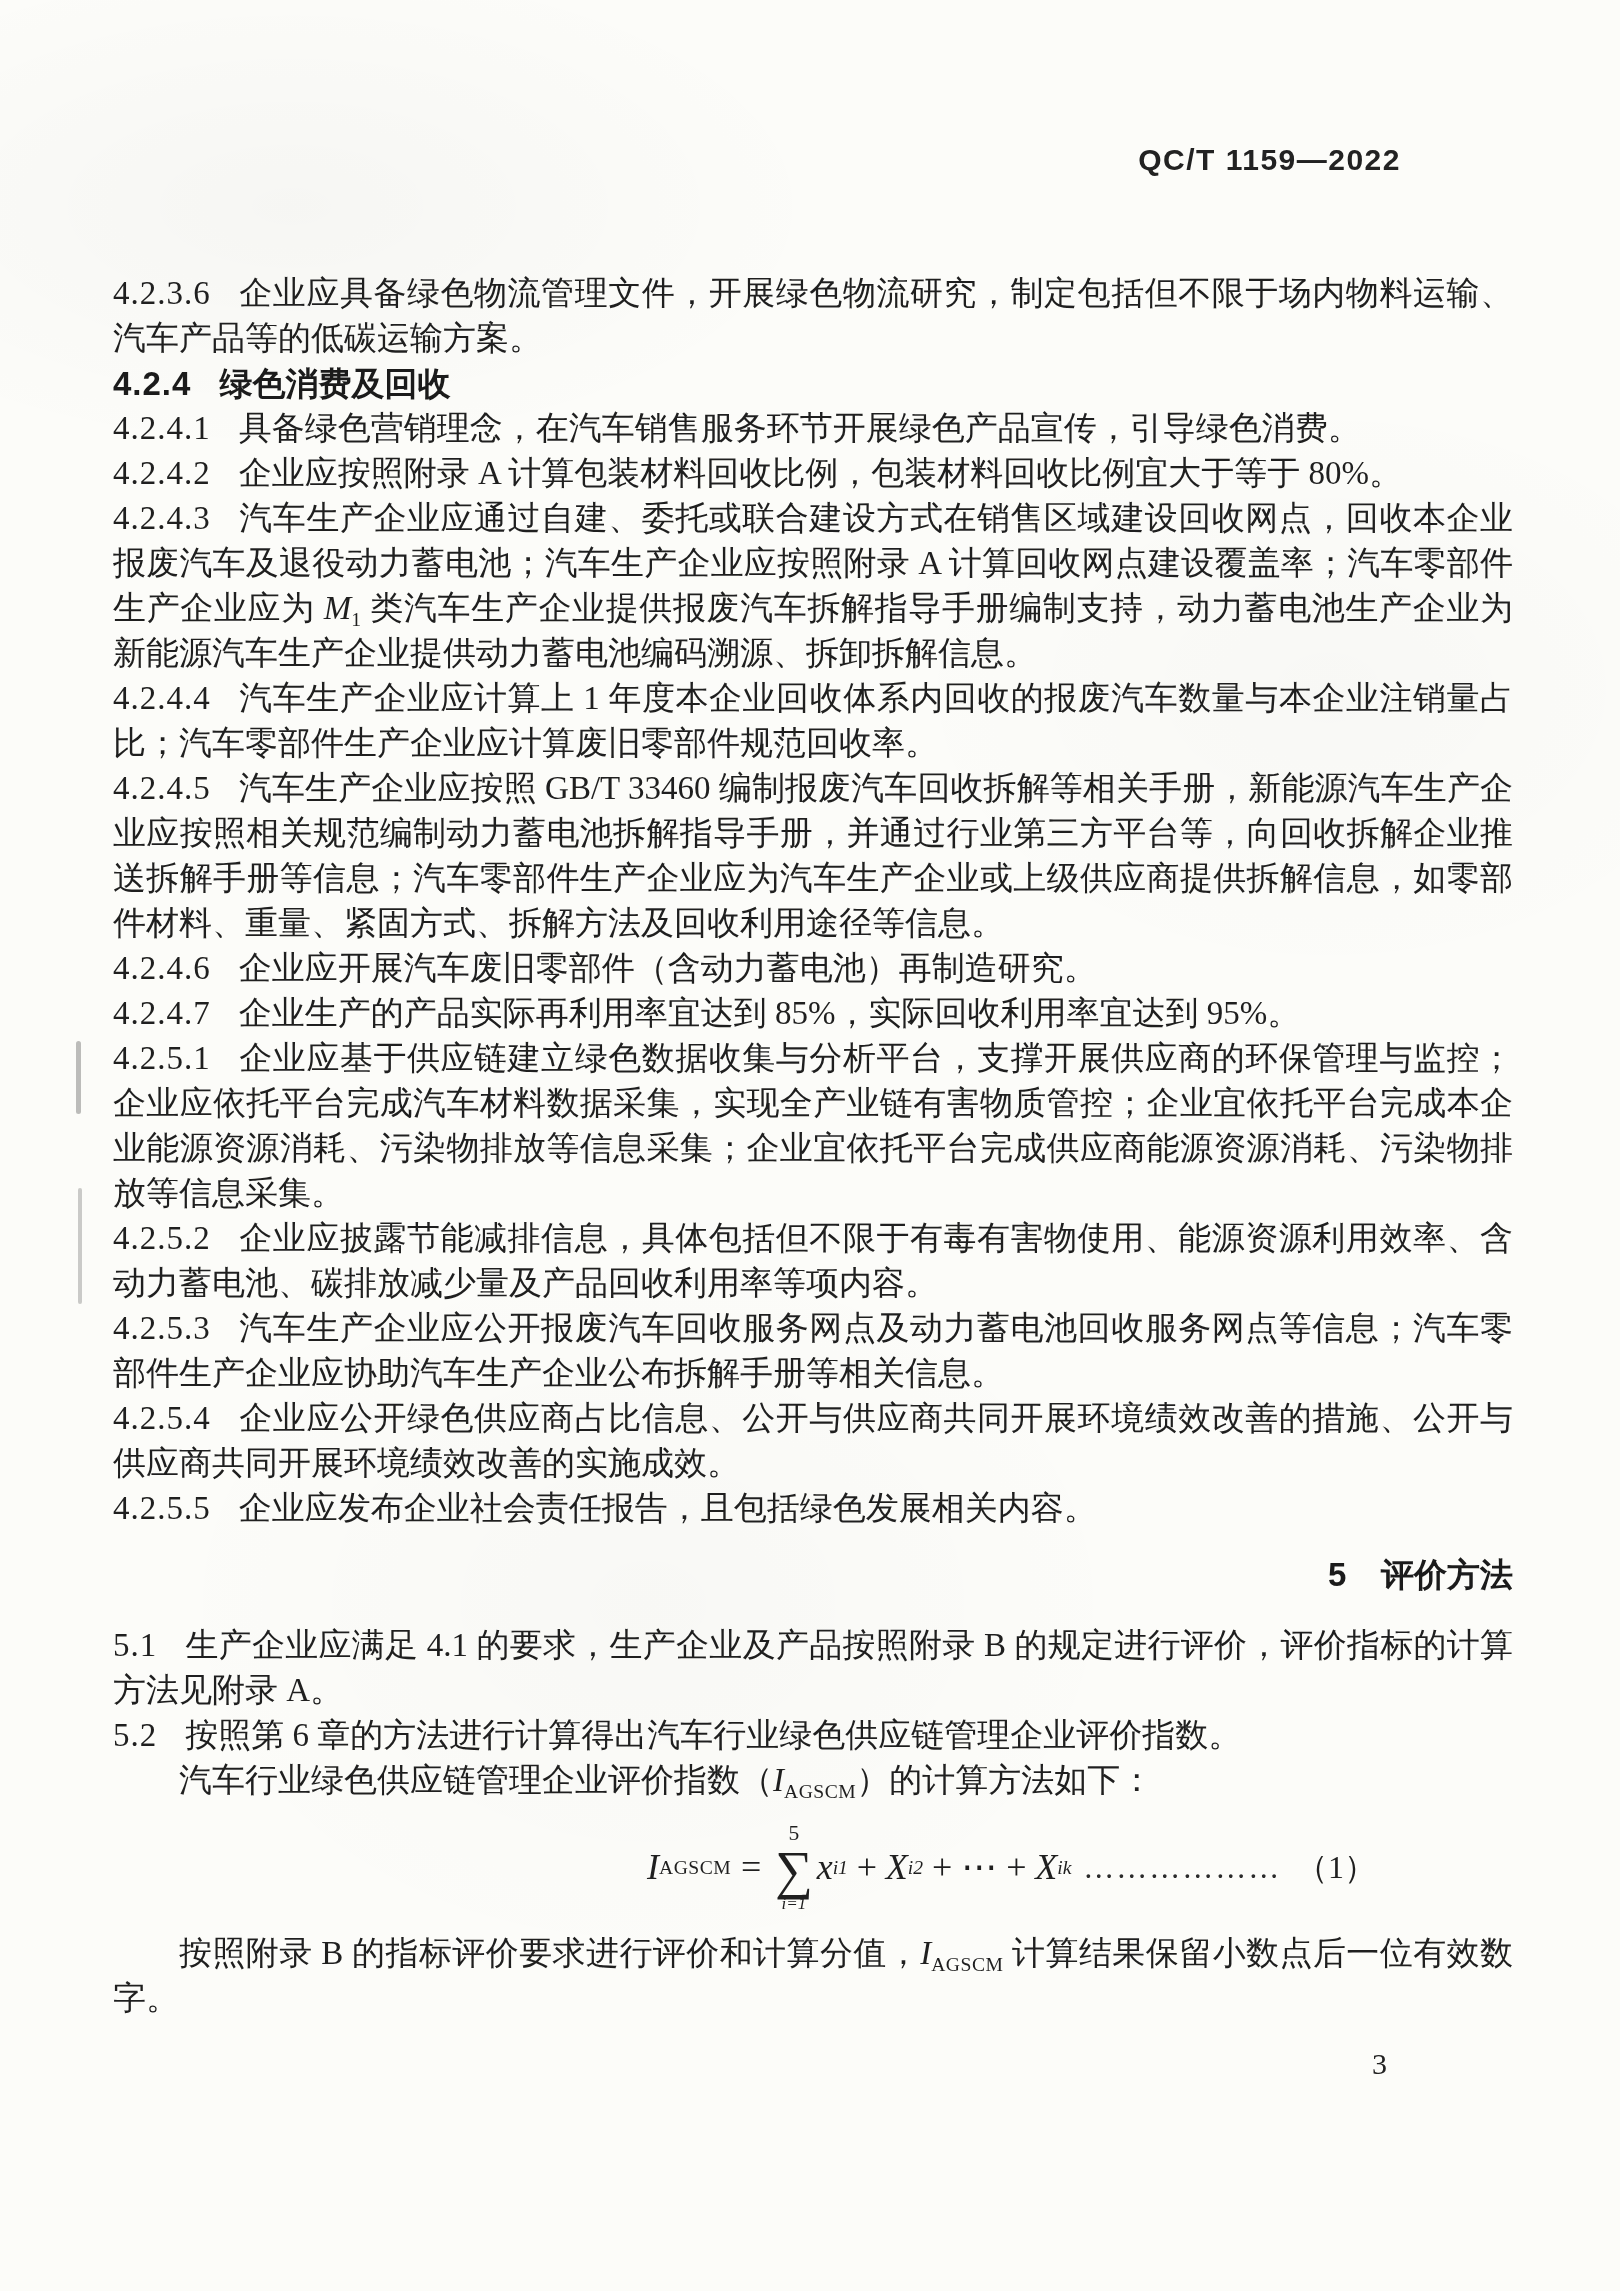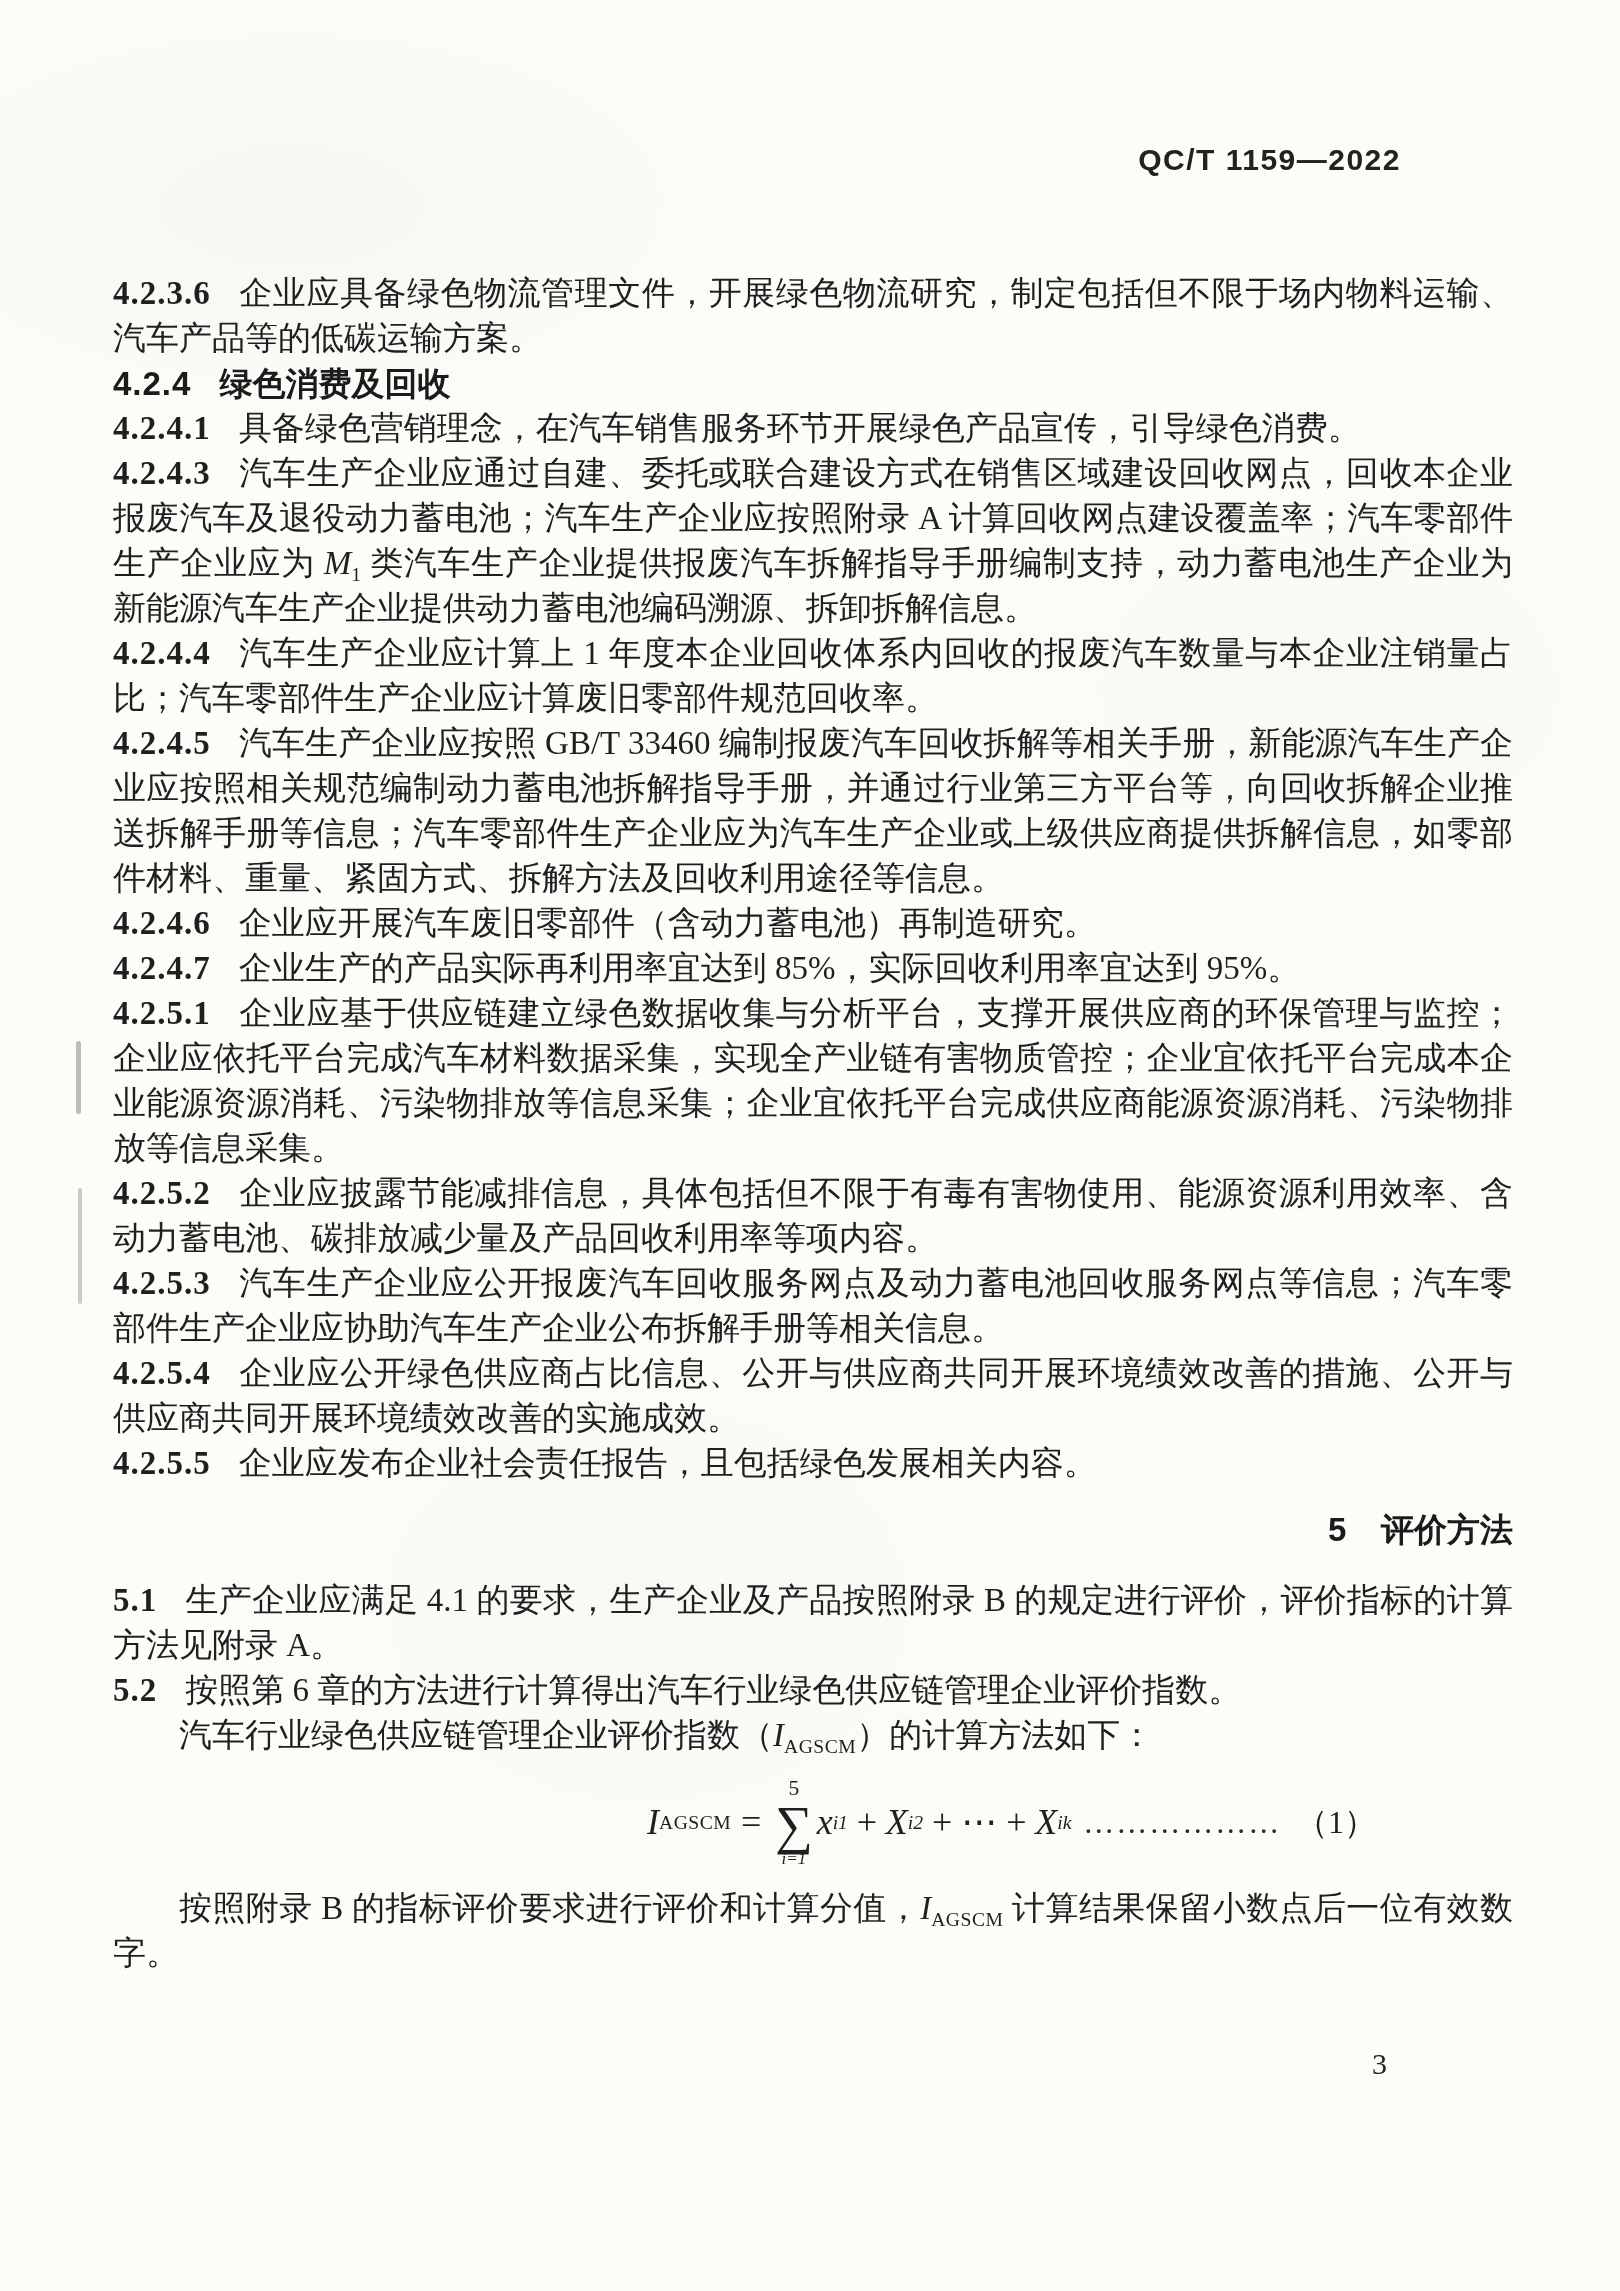--- a/index.html
+++ b/index.html
@@ -19,21 +19,21 @@
   .doc-header{
     position:absolute;top:143px;right:219px;
     font-family:"Liberation Sans","DejaVu Sans",sans-serif;
     font-weight:600;font-size:30px;letter-spacing:1.5px;color:#222;
   }
   .content{
     position:absolute;top:271px;left:113px;width:1400px;
     font-size:33px;line-height:45px;text-align:justify;
   }
   p{margin:0;}
-  .pnum{margin-right:.85em;letter-spacing:1px;font-weight:bold;}
+  .pnum{margin-right:.85em;letter-spacing:1px;}
   .clause-head{
     font-family:"Liberation Sans","DejaVu Sans",sans-serif;
     font-weight:600;text-align:left;color:#1b1b1b;
   }
   .chapter-head{
     font-family:"Liberation Sans","DejaVu Sans",sans-serif;
     font-weight:700;text-align:right;color:#1b1b1b;
     margin-top:20.6px;margin-bottom:26.5px;
   }
   .chapter-head .hnum{margin-right:1.05em;}
@@ -75,20 +75,21 @@
   <div class="artifact a2"></div>
 
   <div class="content">
 
     <p><span class="pnum">4.2.3.6</span><span>企业应具备绿色物流管理文件，开展绿色物流研究，制定包括但不限于场内物料运输、汽车产品等的低碳运输方案。</span></p>
 
     <p class="clause-head"><span class="pnum">4.2.4</span><span>绿色消费及回收</span></p>
 
     <p><span class="pnum">4.2.4.1</span><span>具备绿色营销理念，在汽车销售服务环节开展绿色产品宣传，引导绿色消费。</span></p>
 
+    <p><span class="pnum">4.2.4.2</span><span>企业应按照附录 A 计算包装材料回收比例，包装材料回收比例宜大于等于 80%。</span></p>
 
     <p><span class="pnum">4.2.4.3</span><span>汽车生产企业应通过自建、委托或联合建设方式在销售区域建设回收网点，回收本企业报废汽车及退役动力蓄电池；汽车生产企业应按照附录 A 计算回收网点建设覆盖率；汽车零部件生产企业应为 </span><span class="var">M</span><sub class="vs">1</sub><span> 类汽车生产企业提供报废汽车拆解指导手册编制支持，动力蓄电池生产企业为新能源汽车生产企业提供动力蓄电池编码溯源、拆卸拆解信息。</span></p>
 
     <p><span class="pnum">4.2.4.4</span><span>汽车生产企业应计算上 1 年度本企业回收体系内回收的报废汽车数量与本企业注销量占比；汽车零部件生产企业应计算废旧零部件规范回收率。</span></p>
 
     <p><span class="pnum">4.2.4.5</span><span>汽车生产企业应按照 GB/T 33460 编制报废汽车回收拆解等相关手册，新能源汽车生产企业应按照相关规范编制动力蓄电池拆解指导手册，并通过行业第三方平台等，向回收拆解企业推送拆解手册等信息；汽车零部件生产企业应为汽车生产企业或上级供应商提供拆解信息，如零部件材料、重量、紧固方式、拆解方法及回收利用途径等信息。</span></p>
 
     <p><span class="pnum">4.2.4.6</span><span>企业应开展汽车废旧零部件（含动力蓄电池）再制造研究。</span></p>
 
     <p><span class="pnum">4.2.4.7</span><span>企业生产的产品实际再利用率宜达到 85%，实际回收利用率宜达到 95%。</span></p>

